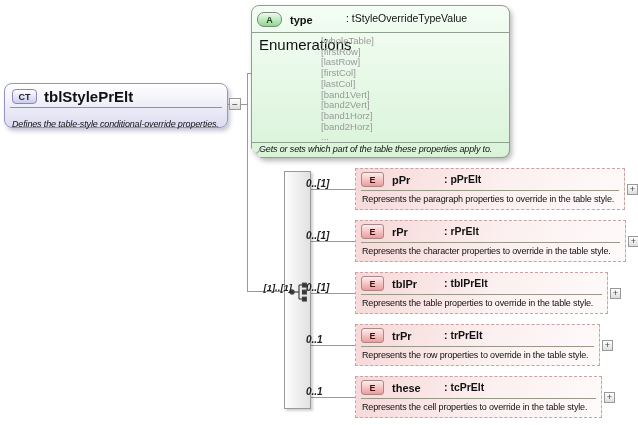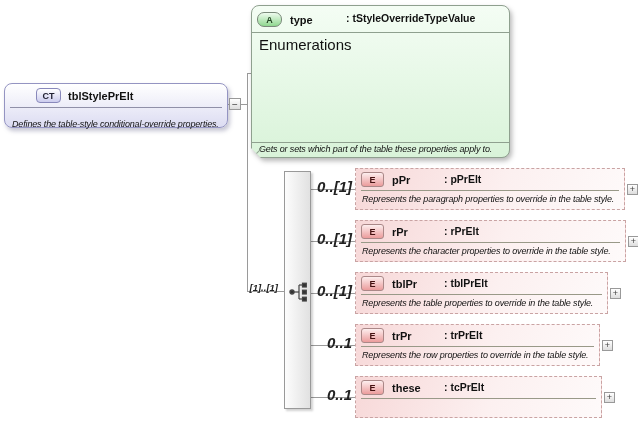--- a/index.html
+++ b/index.html
@@ -11,65 +11,65 @@
   .vline{width:1px;}
   
   .rootbox{position:absolute;left:4px;top:83px;width:222px;height:43px;
     border:1px solid #9494c2;border-radius:8px;
     background:linear-gradient(#ffffff,#dcdcf2);
     box-shadow:2px 3px 4px rgba(90,90,130,.35);}
   .rootbox .hdr{position:absolute;top:4px;left:7px;display:flex;align-items:center;}
   .badge{display:flex;align-items:center;justify-content:center;
     width:23px;height:13px;font-size:9px;font-weight:bold;flex:0 0 auto;}
   .ct-badge{border:1px solid #8888bb;border-radius:4px;color:#223;
-    background:linear-gradient(#ffffff,#ccccee);margin-left:24px;}
-  .rootbox .title{margin-left:7px;font-size:11px;font-weight:bold;white-space:nowrap;}
+    background:linear-gradient(#ffffff,#ccccee);}
+  .rootbox .title{margin-left:7px;font-size:15px;font-weight:bold;white-space:nowrap;}
   .rootbox .divider{position:absolute;left:5px;right:5px;top:23px;border-top:1px solid #9090a8;}
   .rootbox .desc{position:absolute;top:27px;left:7px;right:3px;font-size:9px;font-style:italic;
     letter-spacing:-0.15px;white-space:nowrap;margin-top:8px;}
   
   .abox-wrap{position:absolute;left:251px;top:5px;filter:drop-shadow(2px 3px 2.5px rgba(0,0,0,.28));}
   .abox{position:relative;width:259px;height:153px;border:1px solid #8fa08f;
     border-radius:8px 8px 8px 0;background:linear-gradient(#f4fdf4,#d9f3d9);
     clip-path:polygon(0 0,100% 0,100% 100%,10px 100%,0 calc(100% - 10px));box-sizing:border-box;}
   .abox .chamfer{position:absolute;left:-3px;bottom:3px;width:15px;border-top:1px solid #8fa08f;
     transform:rotate(-45deg);}
   .a-badge{border:1px solid #7a8a7a;border-radius:7px;color:#242;
     background:linear-gradient(#eefbee,#90d890);}
   .abox .hdr{position:absolute;top:6px;left:5px;display:flex;align-items:center;width:100%;}
   .abox .name{margin-left:8px;font-size:11px;font-weight:bold;}
-  .abox .typeref{position:absolute;left:89px;top:0;font-size:10.5px;font-weight:bold;white-space:nowrap;}
+  .abox .typeref{position:absolute;left:89px;top:0;font-size:10.5px;font-weight:normal;white-space:nowrap;}
   .abox .divider1{position:absolute;left:0;right:0;top:26px;border-top:1px solid #8fa08f;}
   .abox .enums{position:absolute;top:30px;left:7px;right:4px;display:flex;}
   .abox .enumlabel{width:62px;font-size:15px;flex:0 0 auto;}
   .abox .enumvals{font-size:9.5px;color:#999;line-height:10.7px;}
   .abox .divider2{position:absolute;left:0;right:0;top:136px;border-top:1px solid #8fa08f;}
   .abox .footer{position:absolute;top:138px;left:7px;right:2px;font-size:9px;font-style:italic;
     letter-spacing:-0.15px;white-space:nowrap;}
   
   .seqbar{position:absolute;left:284px;top:171px;width:27px;height:238px;
     border:1px solid #999;background:linear-gradient(to right,#fdfdfd,#e1e1e1);
     box-shadow:1.5px 1.5px 2px rgba(0,0,0,.18);box-sizing:border-box;}
   .seqicon{position:absolute;left:3px;top:110px;}
-  .seqcard{position:absolute;left:232px;top:282px;width:46px;text-align:right;
+  .seqcard{position:absolute;left:246px;top:282px;width:46px;text-align:right;
     font-size:9.5px;font-weight:bold;font-style:italic;color:#222;}
   
   .cbox{position:absolute;left:355px;height:42px;border:1px dashed #c9a3a3;
     background:linear-gradient(110deg,#f7d8d8 0%,#fcf0f0 55%,#fefafa 100%);box-sizing:border-box;}
   .c0{top:168px;width:270px}.c1{top:220px;width:271px}.c2{top:272px;width:253px}
   .c3{top:324px;width:245px}.c4{top:376px;width:247px}
   .cbox .hdr{position:absolute;top:3px;left:5px;display:flex;align-items:center;width:100%;}
   .e-badge{width:21px;border:1px solid #a88;border-radius:3px;color:#411;
     background:linear-gradient(#fdeeee,#eb9c9c);}
   .cbox .name{margin-left:8px;font-size:11px;font-weight:bold;}
   .cbox .typeref{position:absolute;left:83px;top:1px;font-size:10.5px;font-weight:bold;white-space:nowrap;}
   .cbox .divider{position:absolute;left:5px;right:5px;top:21px;border-top:1px solid #998;}
-  .cbox .desc{position:absolute;top:25px;left:6px;right:2px;font-size:9px;font-style:italic;
+  .cbox .desc{position:absolute;top:25px;left:6px;right:2px;font-size:9px;
     letter-spacing:-0.15px;white-space:nowrap;}
-  .card{position:absolute;width:46px;text-align:right;font-size:15px;font-weight:bold;
+  .card{position:absolute;width:46px;text-align:left;font-size:10px;font-weight:bold;
     font-style:italic;color:#222;left:306px;}
   .cl0{top:178px}.cl1{top:230px}.cl2{top:282px}.cl3{top:334px}.cl4{top:386px}
   .hl0{top:189px}.hl1{top:241px}.hl2{top:293px}.hl3{top:345px}.hl4{top:397px}
   .childline{left:311px;width:44px;}
   
   .toggle{position:absolute;width:11px;height:11px;border:1px solid #999;box-sizing:border-box;
     background:linear-gradient(#ffffff,#dddddd);display:flex;align-items:center;justify-content:center;
     font-size:9px;line-height:9px;color:#444;cursor:pointer;}
   .p0{left:627px;top:184px}.p1{left:628px;top:236px}.p2{left:610px;top:288px}
   .p3{left:602px;top:340px}.p4{left:604px;top:392px}
@@ -105,20 +105,32 @@
   <div class="abox-wrap">
     <div class="abox">
       <div class="hdr">
         <span class="badge a-badge">A</span>
         <span class="name">type</span>
         <span class="typeref">: tStyleOverrideTypeValue</span>
       </div>
       <div class="divider1"></div>
       <div class="enums">
         <div class="enumlabel">Enumerations</div>
+        <div class="enumvals">
+          <div>[wholeTable]</div>
+          <div>[firstRow]</div>
+          <div>[lastRow]</div>
+          <div>[firstCol]</div>
+          <div>[lastCol]</div>
+          <div>[band1Vert]</div>
+          <div>[band2Vert]</div>
+          <div>[band1Horz]</div>
+          <div>[band2Horz]</div>
+          <div>...</div>
+        </div>
       </div>
       <div class="divider2"></div>
       <div class="footer">Gets or sets which part of the table these properties apply to.</div>
       <div class="chamfer"></div>
     </div>
   </div>
 
   <div class="seqbar">
     <svg class="seqicon" width="22" height="20" viewBox="0 0 22 20">
       <g stroke="#444" stroke-width="1.2" fill="#333">
@@ -177,20 +189,21 @@
     <div class="divider"></div>
     <div class="desc">Represents the row properties to override in the table style.</div>
   </div>
   <div class="cbox c4">
     <div class="hdr">
       <span class="badge e-badge">E</span>
       <span class="name">these</span>
       <span class="typeref">: tcPrElt</span>
     </div>
     <div class="divider"></div>
+    <div class="desc">Represents the cell properties to override in the table style.</div>
   </div>
 
   <div class="toggle p0">+</div>
   <div class="toggle p1">+</div>
   <div class="toggle p2">+</div>
   <div class="toggle p3">+</div>
   <div class="toggle p4">+</div>
 
 </div>
 

